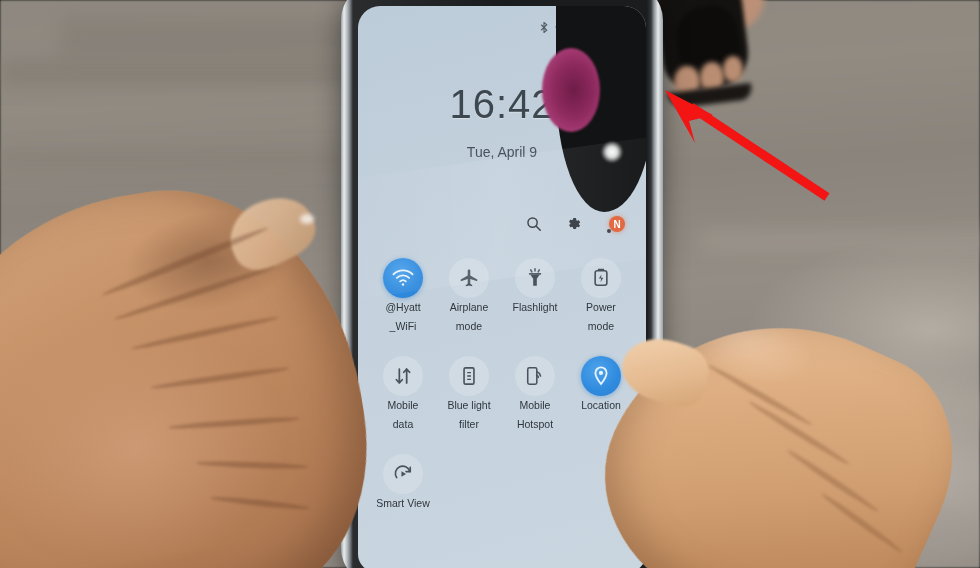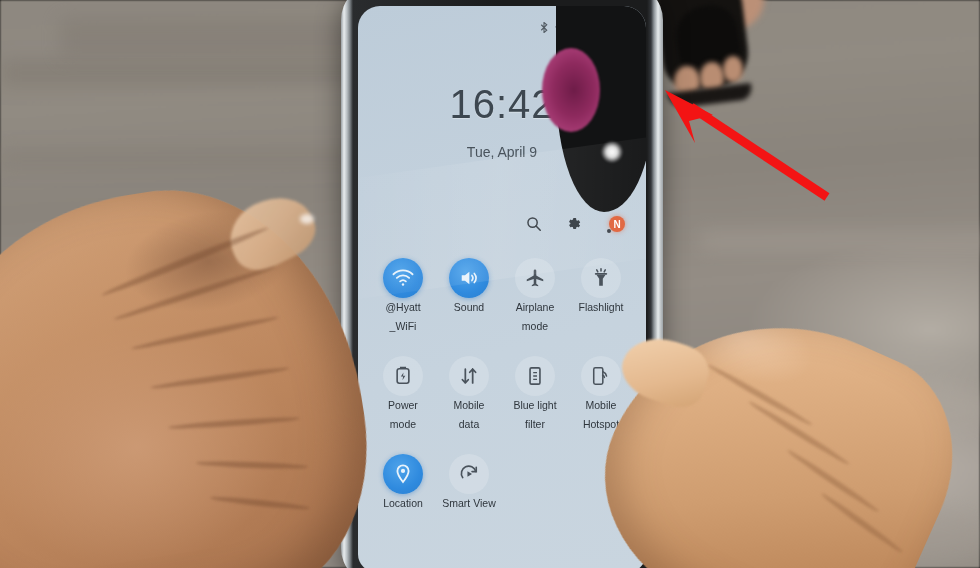--- a/index.html
+++ b/index.html
@@ -416,32 +416,20 @@
               <path d="M1.6 5.4a15 15 0 0120.8 0"></path>
               <path d="M5.3 9.3a9.8 9.8 0 0113.4 0"></path>
               <path d="M8.9 13.2a4.7 4.7 0 016.2 0"></path>
               <circle cx="12" cy="16.6" r="1.3" fill="currentColor" stroke="none"></circle>
             </svg>
           </div>
           <div class="qs-label">@Hyatt
 _WiFi</div>
         </div>
 
-        <div class="qs-tile">
-          <div class="qs-circle on">
-            <svg width="22" height="20" viewBox="0 0 24 22" fill="currentColor">
-              <path d="M4 8h3.6L12.4 4v14L7.6 14H4z"></path>
-              <g fill="none" stroke="currentColor" stroke-width="1.8" stroke-linecap="round">
-                <path d="M15.2 8.2a4.4 4.4 0 010 5.6"></path>
-                <path d="M17.8 6a8 8 0 010 10"></path>
-              </g>
-            </svg>
-          </div>
-          <div class="qs-label">Sound</div>
-        </div>
 
 
 
         <div class="qs-tile">
           <div class="qs-circle off">
             <svg width="22" height="22" viewBox="0 0 24 24" fill="currentColor">
               <path d="M21 15.5v-1.8l-7.6-4.4V4.1a1.4 1.4 0 00-2.8 0v5.2L3 13.7v1.8l7.6-2.3v5.1l-2.1 1.5v1.3l3.5-1 3.5 1v-1.3l-2.1-1.5v-5.1z"></path>
             </svg>
           </div>
           <div class="qs-label">Airplane

